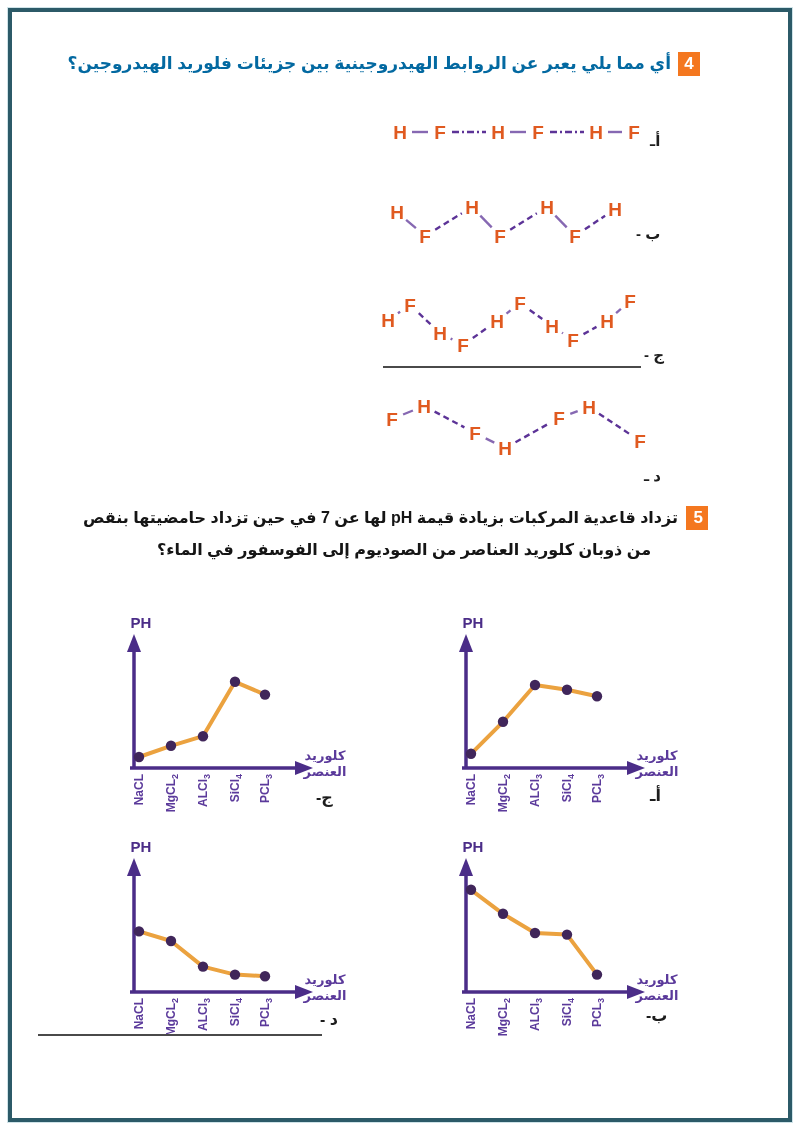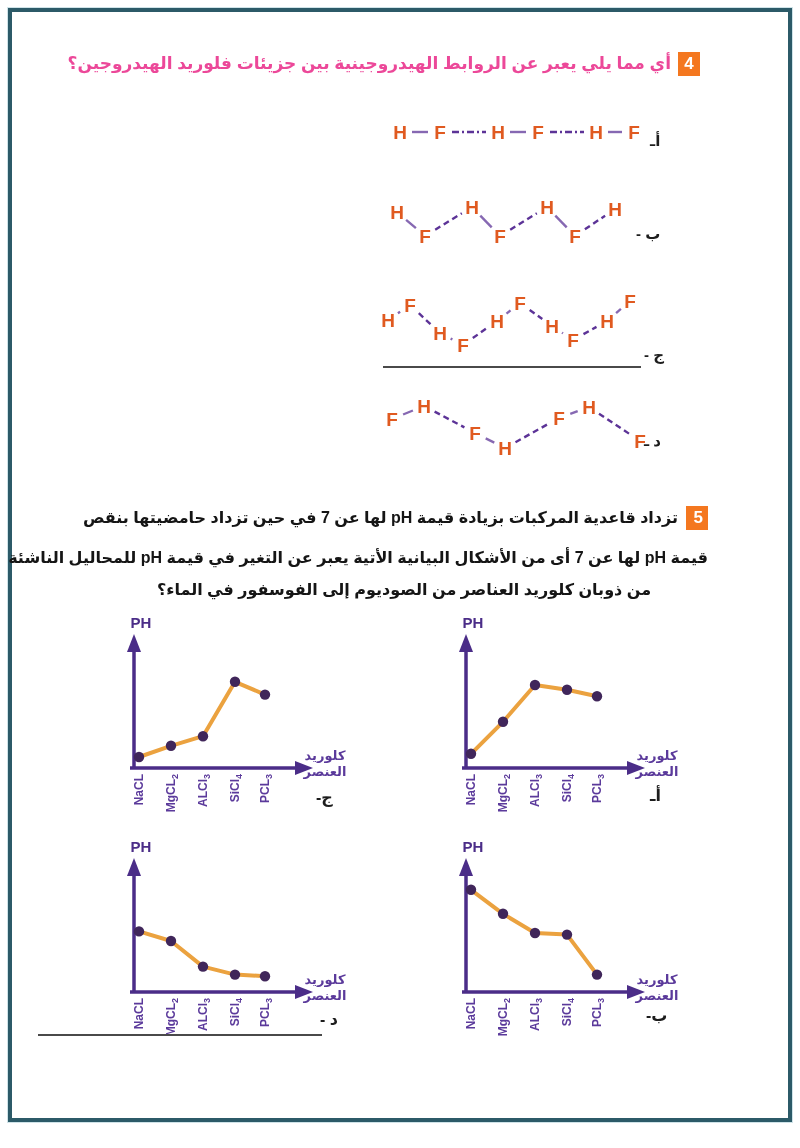--- a/index.html
+++ b/index.html
@@ -3,21 +3,21 @@
 <meta charset="utf-8">
 <style>
   html,body{margin:0;padding:0;background:#fdfdfd;}
   #canvas{position:relative;width:800px;height:1148px;background:#ffffff;overflow:hidden;
           font-family:"Liberation Sans","DejaVu Sans",sans-serif;}
   .frame{position:absolute;left:8px;top:8px;right:8px;bottom:26px;border:4px solid #2c5a68;
          box-shadow:0 0 0 1px #cfe3e8;}
   .badge{display:inline-block;background:#f4771f;color:#fff;font-weight:bold;font-size:17px;
          padding:0 5px;line-height:24px;min-width:12px;text-align:center;}
   .qheader{position:absolute;top:52px;right:100px;direction:rtl;color:#151515;}
-  .qheader .qtext{font-weight:bold;font-size:17px;margin-right:7px;color:#ec4899;}
+  .qheader .qtext{font-weight:bold;font-size:17px;margin-right:7px;color:#0369a1;}
   .diag{position:absolute;}
   .opt-label{position:absolute;font-weight:bold;font-size:15px;color:#1d1d1d;direction:rtl;}
   .answer-line{position:absolute;border-top:2px solid #4a4a4a;height:0;}
   .q5{position:absolute;left:100px;right:92px;top:494px;direction:rtl;color:#151515;
       font-weight:bold;font-size:16px;}
   .q5 .q5line{line-height:32px;height:32px;white-space:nowrap;}
   .q5 .j{text-align:justify;text-align-last:justify;margin-top:8px;}
   .q5 .c{text-align:center;text-align-last:center;}
   .q5 .badge{margin-left:8px;vertical-align:baseline;}
   .chart{position:absolute;width:268px;height:215px;}
@@ -97,27 +97,26 @@
       <line x1="187.3" y1="15.9" x2="194.7" y2="13.1" stroke="#8668b2" stroke-width="2.4"></line>
       <line x1="216.0" y1="15.7" x2="247.0" y2="36.3" stroke="#5c3397" stroke-width="2.4" stroke-dasharray="6,4"></line>
       <text x="9" y="27.5" text-anchor="middle" fill="#e05a20" font-size="19" font-weight="bold" font-family="&quot;Liberation Sans&quot;,&quot;DejaVu Sans&quot;,sans-serif">F</text>
       <text x="41" y="14.5" text-anchor="middle" fill="#e05a20" font-size="19" font-weight="bold" font-family="&quot;Liberation Sans&quot;,&quot;DejaVu Sans&quot;,sans-serif">H</text>
       <text x="92" y="41.5" text-anchor="middle" fill="#e05a20" font-size="19" font-weight="bold" font-family="&quot;Liberation Sans&quot;,&quot;DejaVu Sans&quot;,sans-serif">F</text>
       <text x="122" y="56.5" text-anchor="middle" fill="#e05a20" font-size="19" font-weight="bold" font-family="&quot;Liberation Sans&quot;,&quot;DejaVu Sans&quot;,sans-serif">H</text>
       <text x="176" y="26.5" text-anchor="middle" fill="#e05a20" font-size="19" font-weight="bold" font-family="&quot;Liberation Sans&quot;,&quot;DejaVu Sans&quot;,sans-serif">F</text>
       <text x="206" y="15.5" text-anchor="middle" fill="#e05a20" font-size="19" font-weight="bold" font-family="&quot;Liberation Sans&quot;,&quot;DejaVu Sans&quot;,sans-serif">H</text>
       <text x="257" y="49.5" text-anchor="middle" fill="#e05a20" font-size="19" font-weight="bold" font-family="&quot;Liberation Sans&quot;,&quot;DejaVu Sans&quot;,sans-serif">F</text>
     </svg>
-  <div class="opt-label" style="left:644px;top:432px;">د ـ</div>
+  <div class="opt-label" style="left:644px;top:467px;">د ـ</div>
 
   <div class="q5">
     <div class="q5line j">
       <span class="badge">5</span><span>تزداد قاعدية المركبات بزيادة قيمة pH لها عن 7 في حين تزداد حامضيتها بنقص</span>
     </div>
-    <div class="q5line j">قيمة pH لها عن 7 أى من الأشكال البيانية الأتية يعبر عن التغير في قيمة pH للمحاليل الناشئة</div>
     <div class="q5line c">من ذوبان كلوريد العناصر من الصوديوم إلى الفوسفور في الماء؟</div>
   </div>
 
   <svg class="chart" style="left:84px;top:610px;" viewBox="0 0 268 215">
       <line x1="50" y1="36" x2="50" y2="159" stroke="#4b2d88" stroke-width="3.5"></line>
       <polygon points="43,42 50,24 57,42" fill="#4b2d88"></polygon>
       <line x1="46" y1="158" x2="214" y2="158" stroke="#4b2d88" stroke-width="3.5"></line>
       <polygon points="211,151 229,158 211,165" fill="#4b2d88"></polygon>
       <text x="57" y="18" text-anchor="middle" fill="#4b2d88" font-size="15" font-weight="bold">PH</text>
       <polyline points="55,147 87,135.8 119,126.2 151,71.8 181,84.6" fill="none" stroke="#eba23f" stroke-width="4" stroke-linejoin="round" stroke-linecap="round"></polyline>

